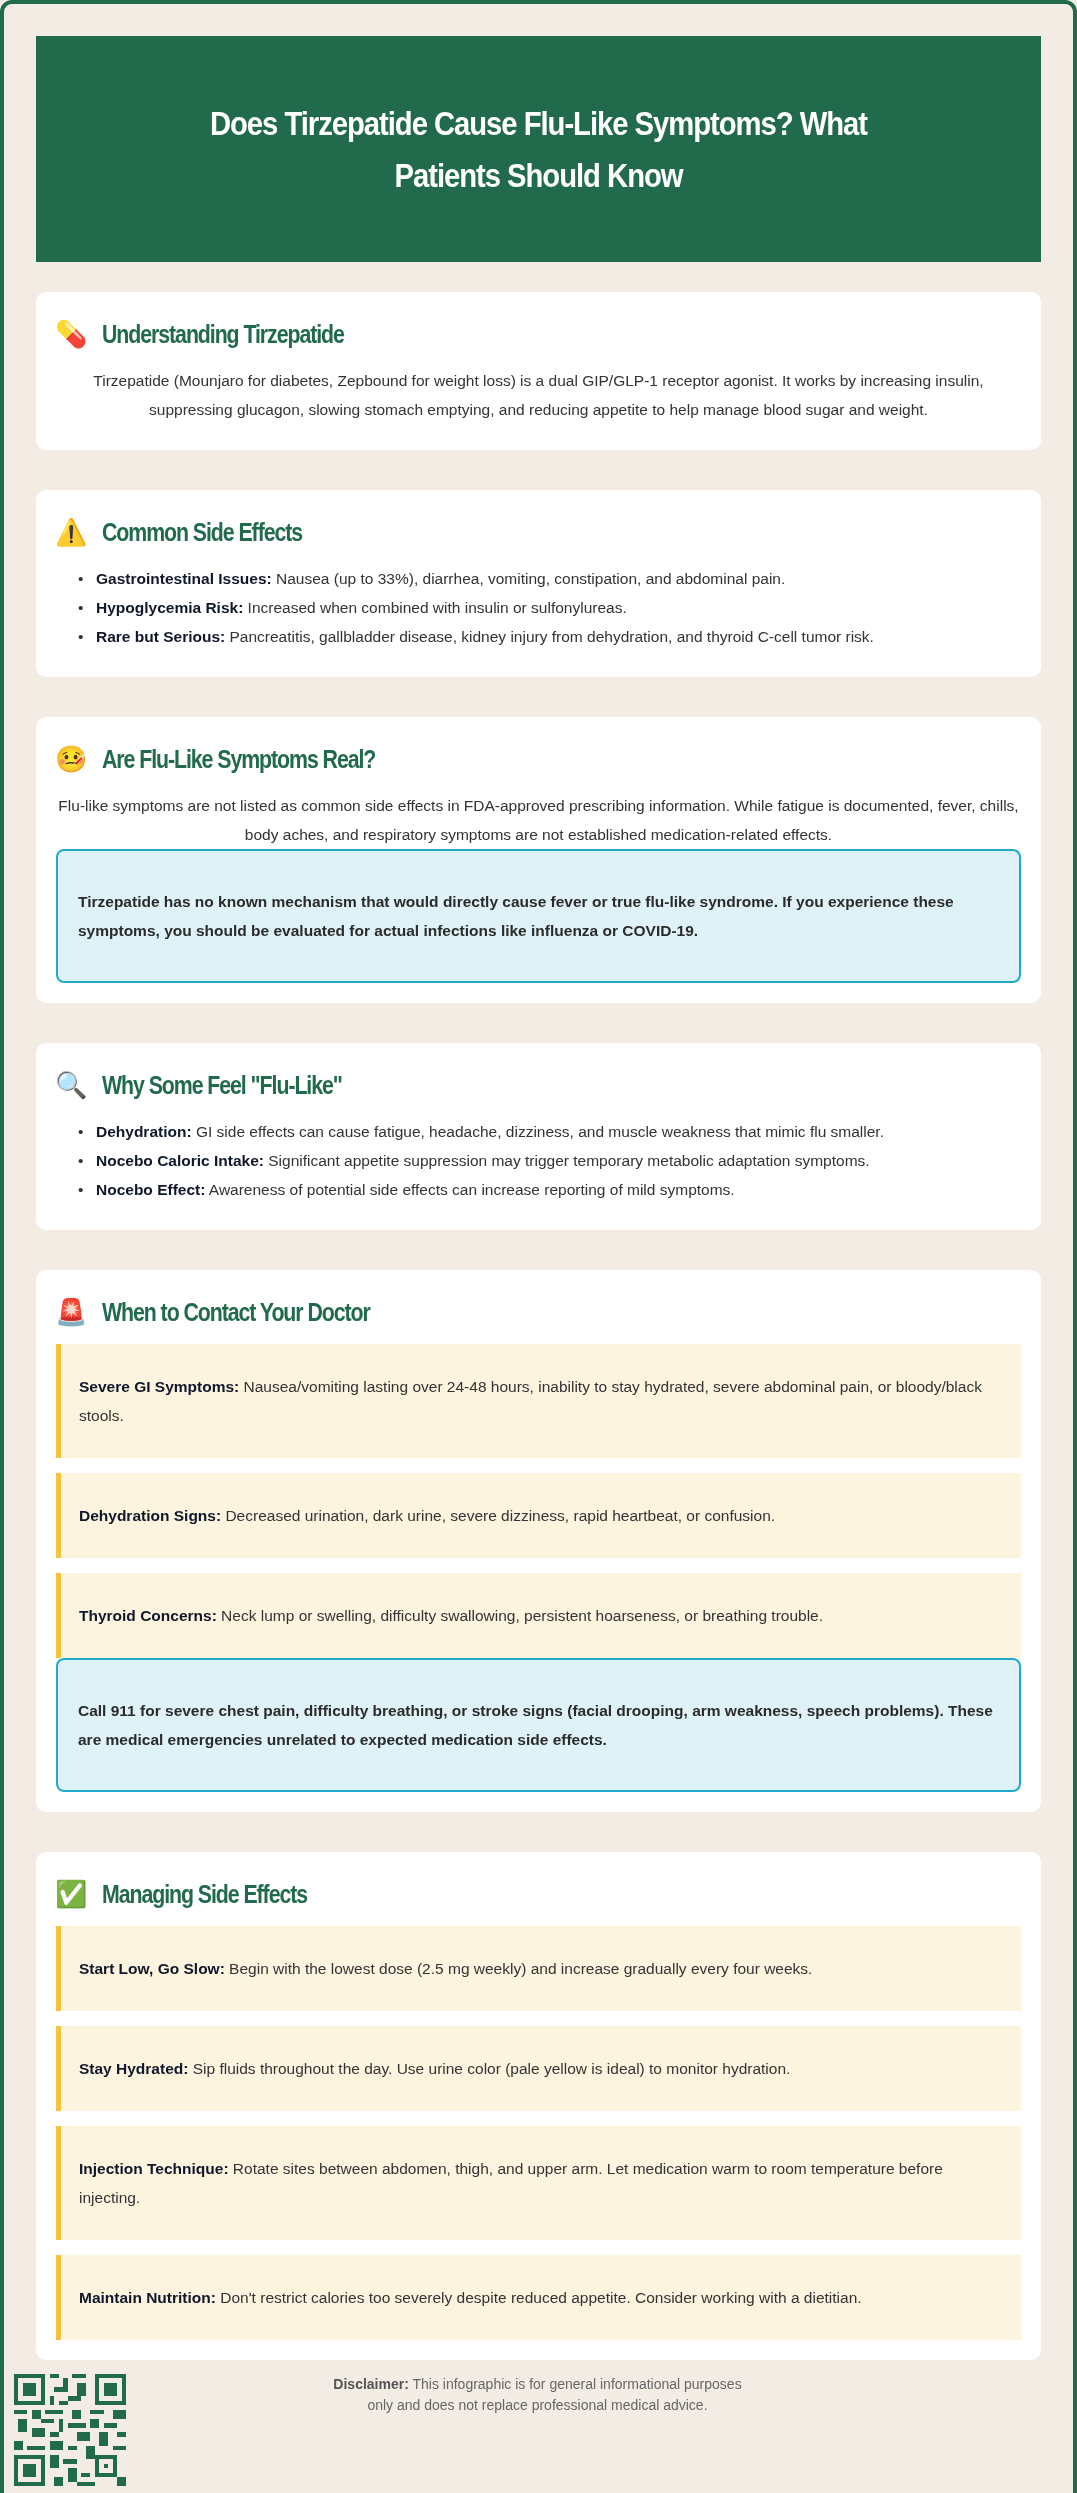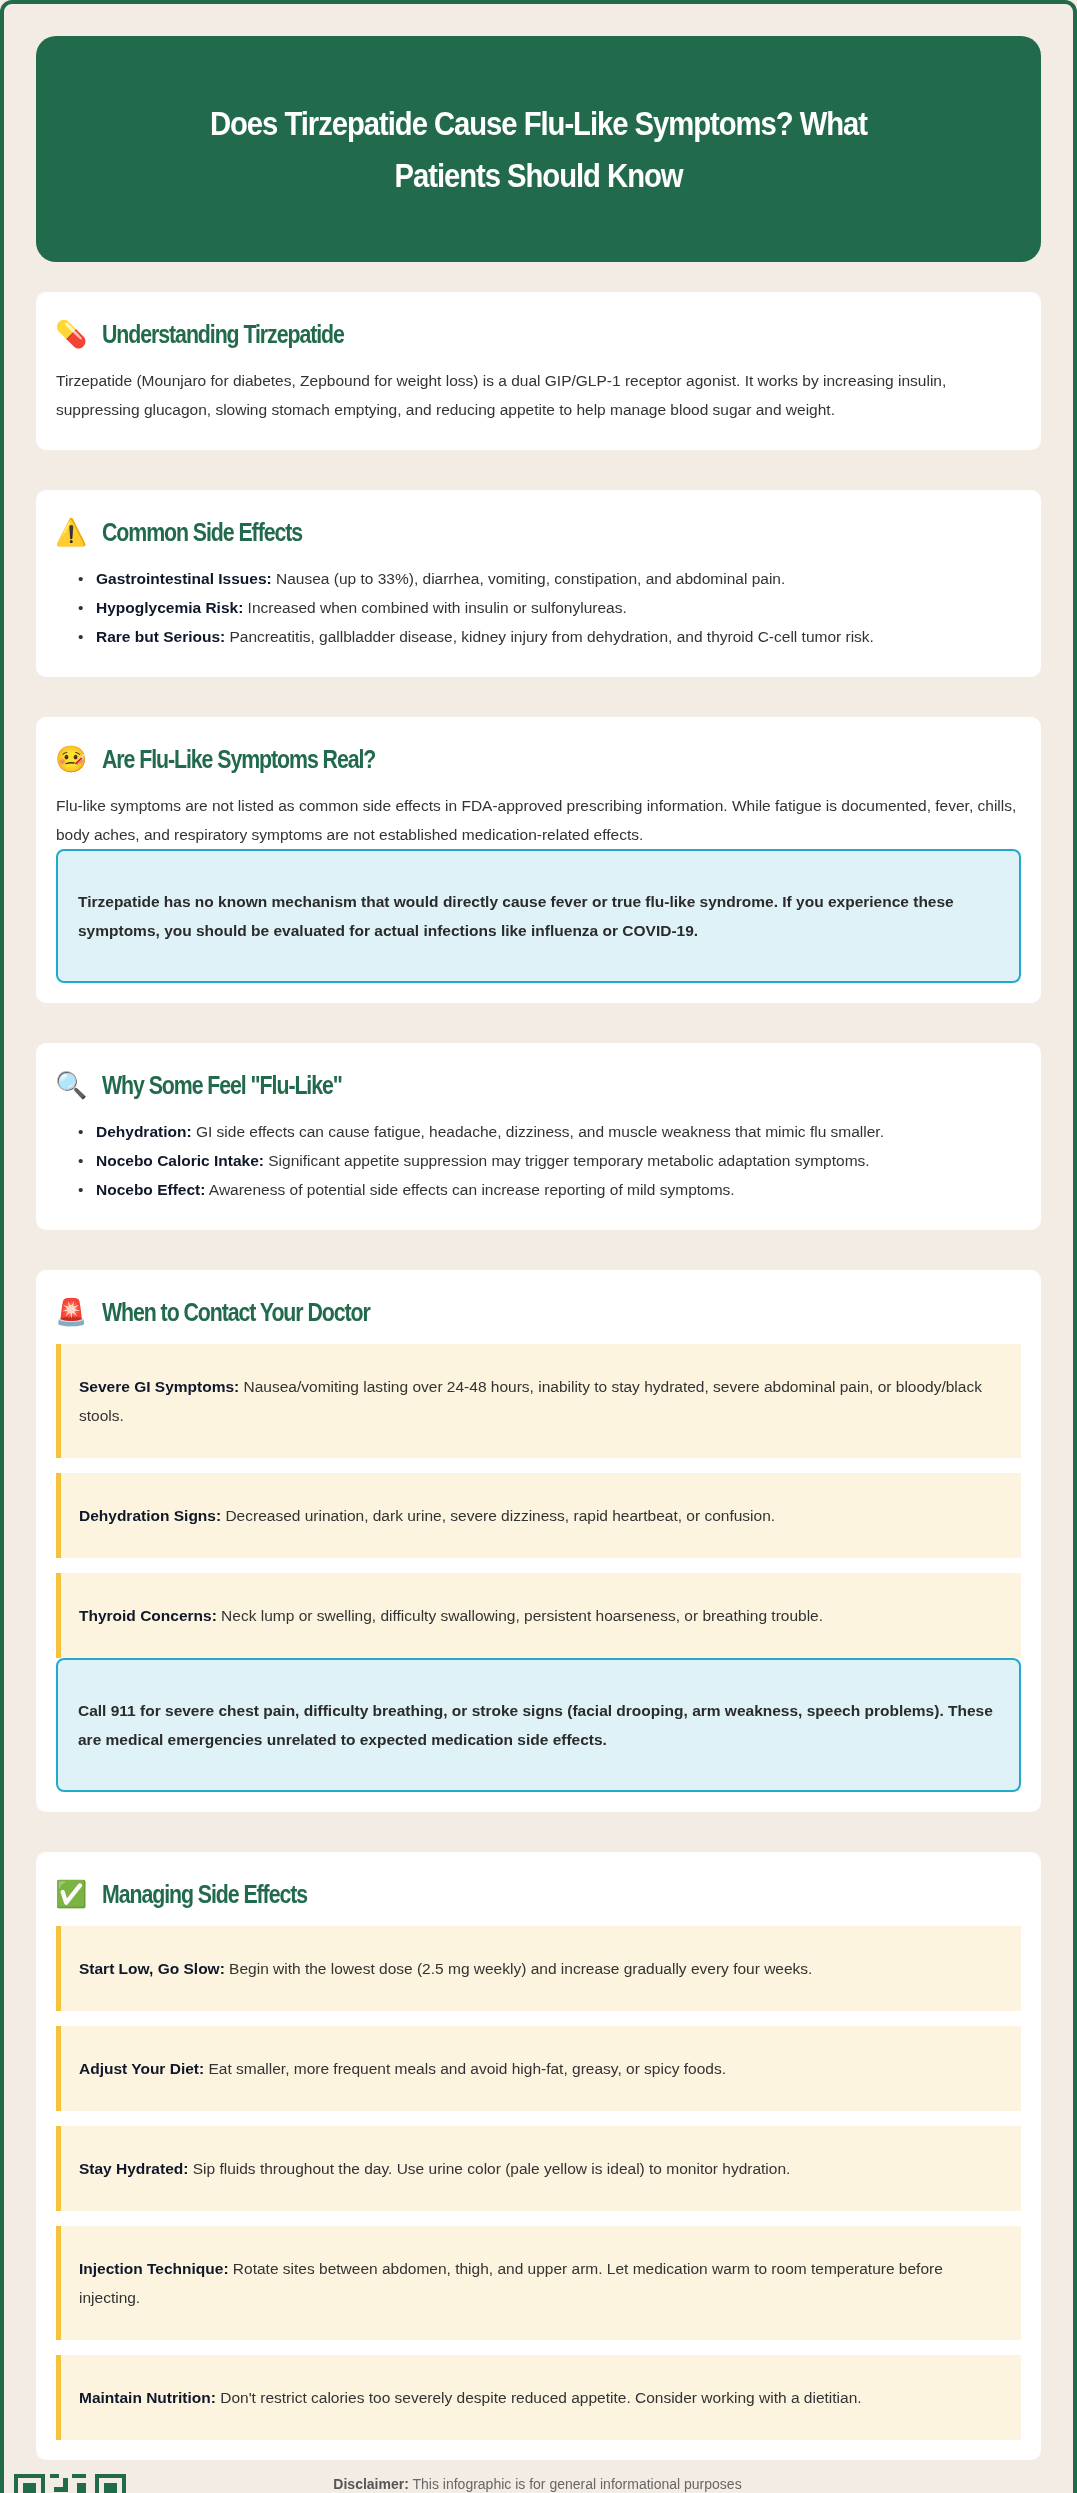--- a/index.html
+++ b/index.html
@@ -6,41 +6,41 @@
   html, body { width: 1077px; background: #f3ece5; }
   body { font-family: "Liberation Sans", sans-serif; color: #2b2b2b; }
   .frame {
     width: 1077px; min-height: 2493px;
     border: 4px solid #226a4c; border-radius: 12px;
     background: #f3ece5;
     padding: 32px 32px 0 32px;
     position: relative;
   }
   .hero {
-    background: #226a4c; border-radius: 20px;
+    background: #226a4c; border-radius: 0;
     height: 226px; display: flex; align-items: center; justify-content: center;
     padding: 0 60px; margin-bottom: 30px;
   }
   .hero h1 {
     color: #fff; text-align: center;
     font-family: "Liberation Sans", sans-serif; font-weight: 700;
     font-size: 34px; line-height: 52px; letter-spacing: -1.2px;
     transform: scaleX(0.86);
   }
   .card {
     background: #fff; border-radius: 10px;
     padding: 22px 20px 26px 20px; margin-bottom: 40px;
   }
   .card-head { display: flex; align-items: center; height: 40px; margin-bottom: 12px; }
   .card-head .icon { width: 32px; height: 32px; font-size: 26px; line-height: 32px; margin-right: 14px; display:flex; align-items:center; justify-content:center; }
   .card-head h2 {
     color: #226a4c; font-weight: 700; font-size: 26px; letter-spacing: -1.3px;
     transform: scaleX(0.82); transform-origin: left center; white-space: nowrap;
   }
-  p.body { font-size: 15.5px; line-height: 29px; color: #333; }
+  p.body { font-size: 15.5px; line-height: 29px; color: #333; text-align: center; }
   ul.bullets { list-style: none; padding-left: 22px; margin-top: 4px; }
   ul.bullets li { font-size: 15.5px; line-height: 29px; position: relative; padding-left: 18px; color:#333; }
   ul.bullets li::before { content: "\2022"; position: absolute; left: 0; top: 0; color: #333; }
   b { color: #0f172a; }
   .callout {
     background: #dff2f7; border: 2px solid #22aacc; border-radius: 8px;
     padding: 36px 20px; 
     font-size: 15.5px; line-height: 29px; font-weight: 700; color: #2b2b2b;
   }
   .note {
@@ -120,21 +120,20 @@
     <div class="note"><b>Thyroid Concerns:</b><span> Neck lump or swelling, difficulty swallowing, persistent hoarseness, or breathing trouble.</span></div>
     <div class="callout">Call 911 for severe chest pain, difficulty breathing, or stroke signs (facial drooping, arm weakness, speech problems). These are medical emergencies unrelated to expected medication side effects.</div>
   </section>
 
   <section class="card" style="padding-bottom:20px; margin-bottom:14px;">
     <div class="card-head">
       <span class="icon">✅</span>
       <h2>Managing Side Effects</h2>
     </div>
     <div class="note"><b>Start Low, Go Slow:</b><span> Begin with the lowest dose (2.5 mg weekly) and increase gradually every four weeks.</span></div>
-    <div class="note"><b>Adjust Your Diet:</b><span> Eat smaller, more frequent meals and avoid high-fat, greasy, or spicy foods.</span></div>
     <div class="note"><b>Stay Hydrated:</b><span> Sip fluids throughout the day. Use urine color (pale yellow is ideal) to monitor hydration.</span></div>
     <div class="note"><b>Injection Technique:</b><span> Rotate sites between abdomen, thigh, and upper arm. Let medication warm to room temperature before injecting.</span></div>
     <div class="note"><b>Maintain Nutrition:</b><span> Don't restrict calories too severely despite reduced appetite. Consider working with a dietitian.</span></div>
   </section>
 
   <footer class="footer">
     <svg class="qr" viewBox="0 0 25 25" shape-rendering="crispEdges">
       <rect width="25" height="25" fill="#f3ece5"></rect>
       <g fill="#226a4c">
         <rect x="0" y="0" width="7" height="7"></rect>

